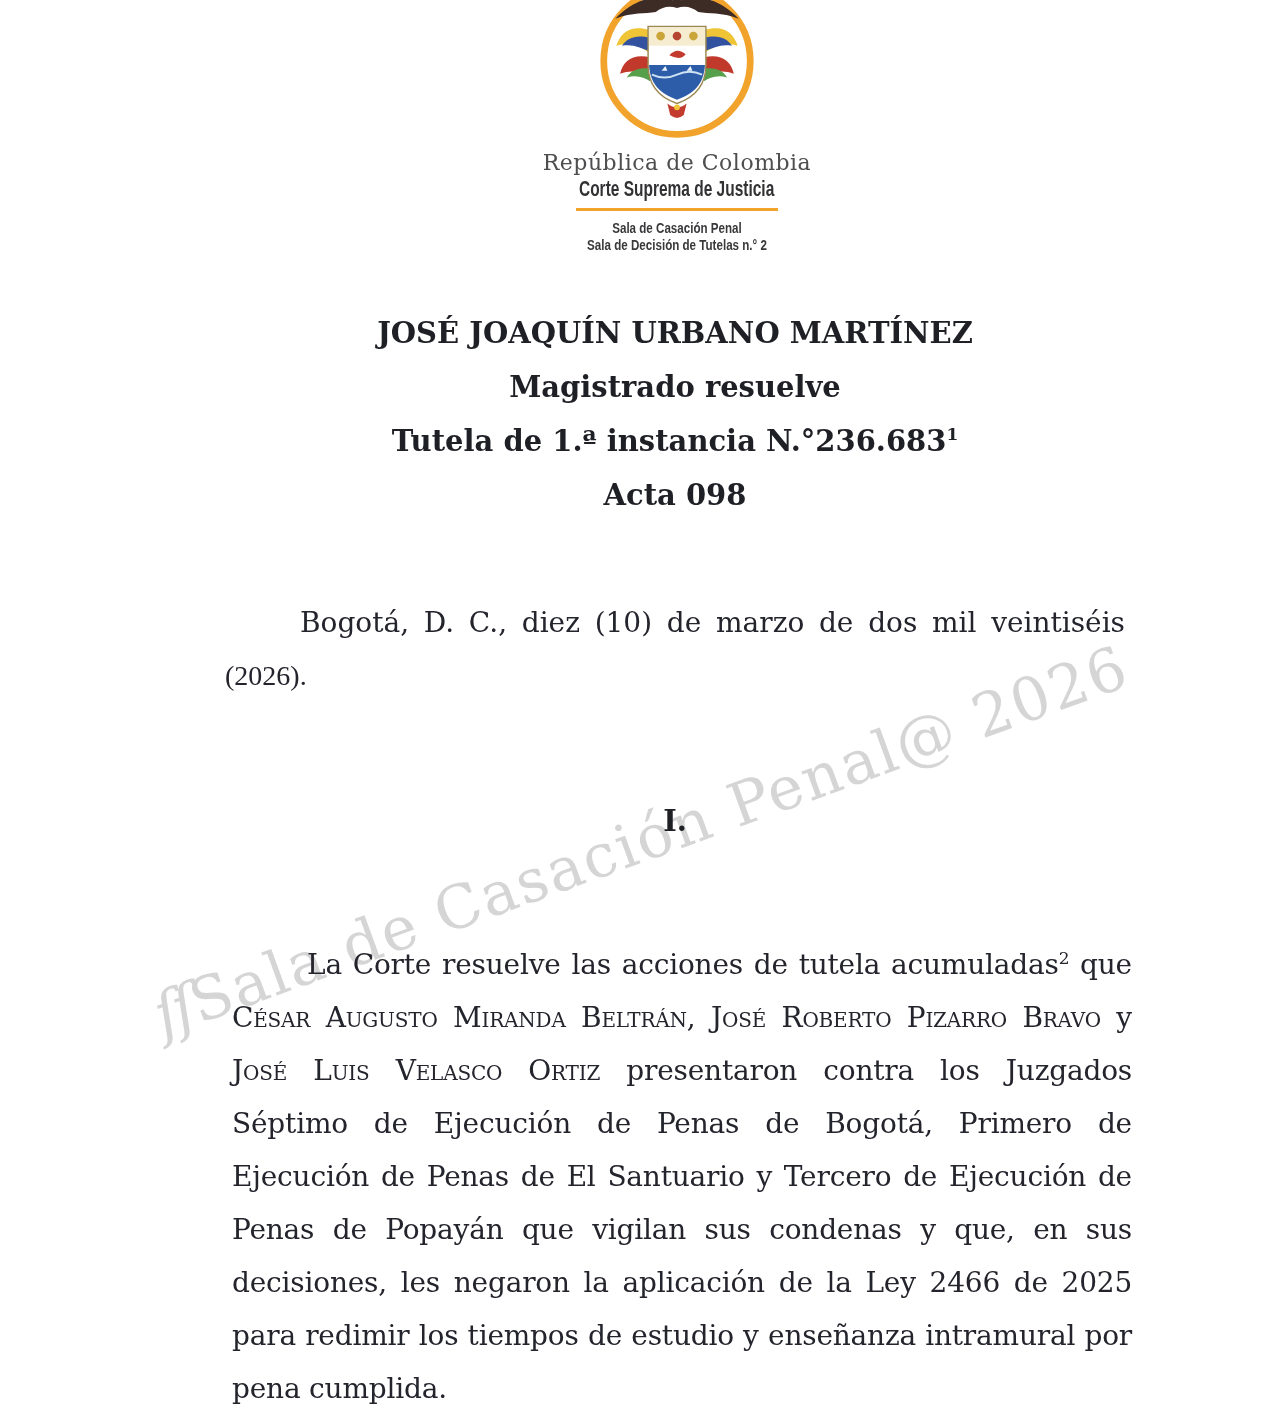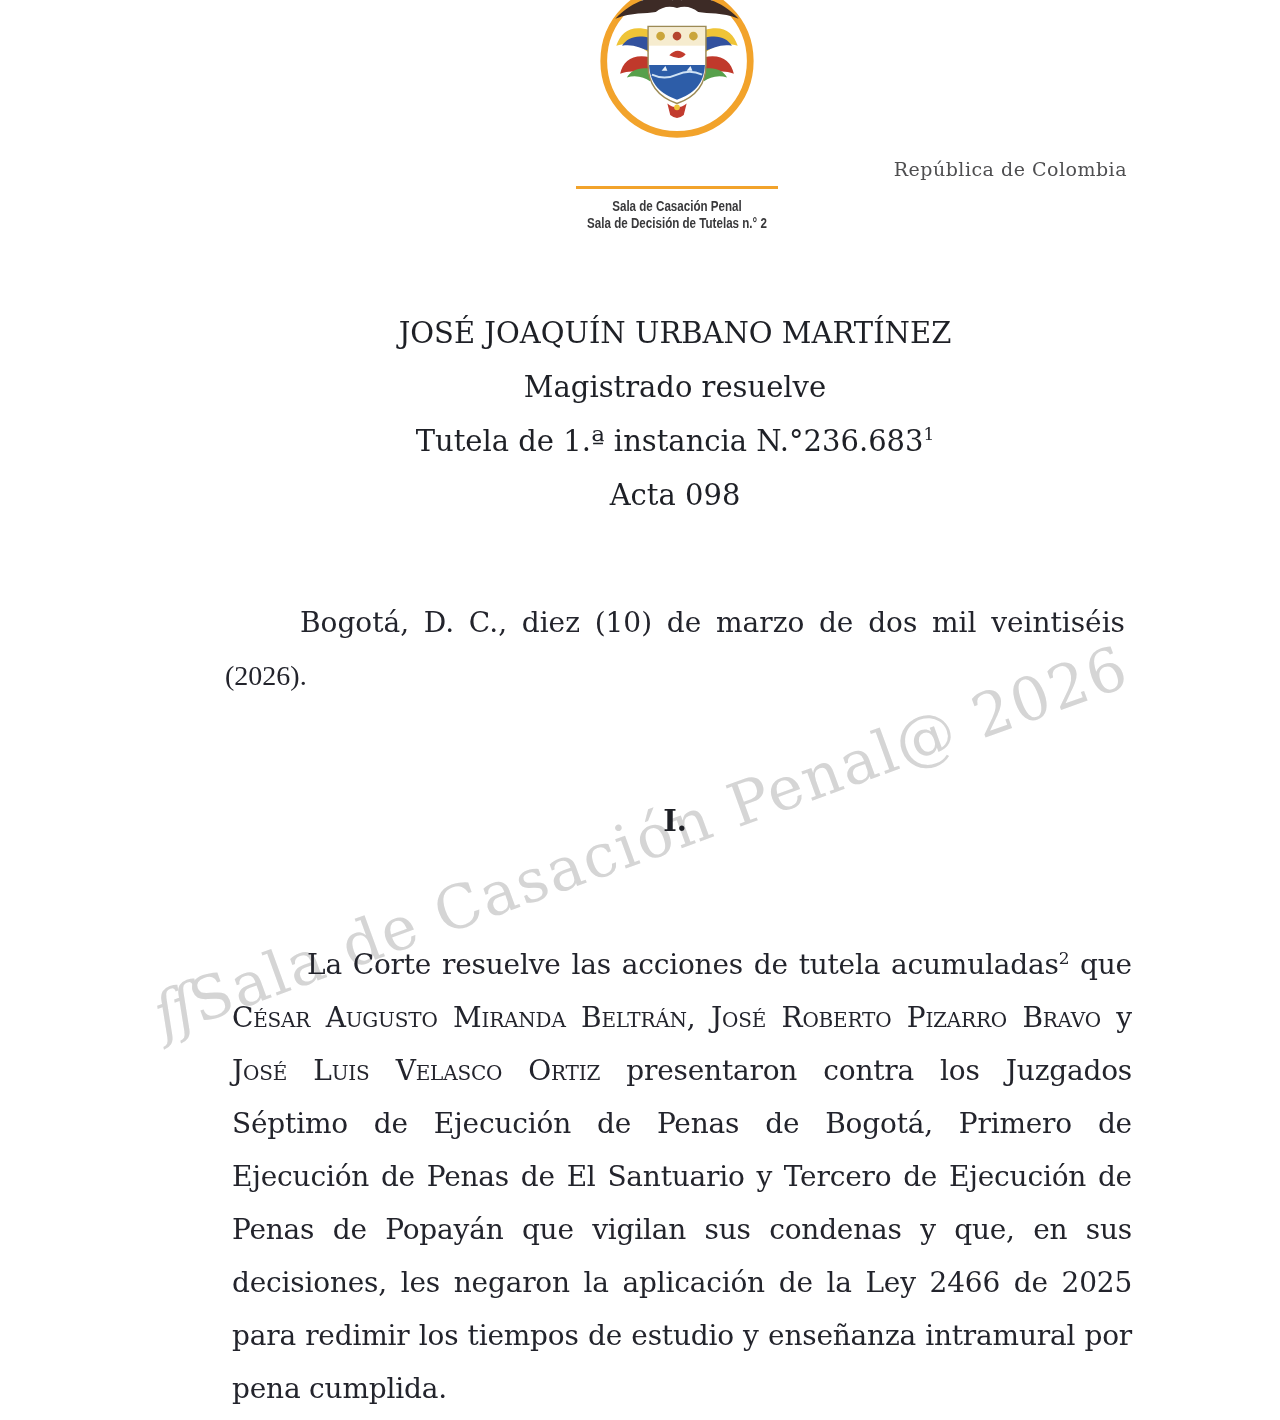--- a/index.html
+++ b/index.html
@@ -26,40 +26,40 @@
     user-select:none;
   }
   .watermark .flourish{font-style:italic;letter-spacing:-4px;margin-right:2px;}
   
   .crest{
     position:absolute;left:227px;top:0;width:900px;
     text-align:center;z-index:1;
   }
   .crest svg{display:block;margin:-16px auto 0 auto;}
   .republic{
-    font-size:19px;color:#4e4e50;margin-top:14px;letter-spacing:.5px;text-align:right;
+    font-size:22px;color:#4e4e50;margin-top:6px;letter-spacing:.5px;
   }
   .court{
     font-family:"Liberation Sans", sans-serif;
     font-weight:bold;font-size:21.5px;color:#323234;
     display:inline-block;transform:scaleX(.72);transform-origin:center;
     margin-top:2px;white-space:nowrap;
   }
   .rule{
     width:202px;height:3px;background:#F2A32B;margin:6px auto 9px auto;
   }
   .sala{
     font-family:"Liberation Sans", sans-serif;
     font-weight:bold;font-size:14.5px;color:#39393b;line-height:17px;
     display:block;transform:scaleX(.8);transform-origin:center;white-space:nowrap;
   }
   
   .title-block{
     position:absolute;left:225px;top:306px;width:900px;
-    text-align:center;font-weight:normal;font-size:29px;line-height:54px;
+    text-align:center;font-weight:bold;font-size:29px;line-height:54px;
     color:#1e2026;z-index:1;
   }
   .title-block sup{font-size:17px;vertical-align:super;line-height:0;}
   
   .date-par{
     position:absolute;left:225px;top:596px;width:900px;
     font-size:28px;line-height:53px;z-index:1;
   }
   .date-line1{text-align:justify;text-align-last:justify;text-indent:75px;}
   .date-line2{text-align:left;font-family:Liberation Serif, serif;}
@@ -114,20 +114,21 @@
       <path d="M80,74 q8,-9 17,-1 q-5,7 -17,1 Z" fill="#C23B2E"></path>
       <path d="M59,84 h58 c-1,20 -12,30 -29,36 c-17,-6 -28,-16 -29,-36 Z" fill="#2D5DA8"></path>
       <path d="M62,94 q13,6 26,0 q13,-6 26,0" fill="none" stroke="#CFE2F4" stroke-width="2"></path>
       <path d="M72,90 l4,-5 l2,5 Z" fill="#EAF2FA"></path>
       <path d="M98,90 l4,-5 l2,5 Z" fill="#EAF2FA"></path>
 
       <path d="M78,124 q10,8 20,0 l-3,12 q-7,6 -14,0 Z" fill="#C23B2E"></path>
       <circle cx="88" cy="128" r="3" fill="#EFC437"></circle>
     </svg>
     <div class="republic">República de Colombia</div>
+    <div><span class="court">Corte Suprema de Justicia</span></div>
     <div class="rule"></div>
     <span class="sala">Sala de Casación Penal</span>
     <span class="sala">Sala de Decisión de Tutelas n.° 2</span>
   </header>
 
   <section class="title-block">
     <div>JOSÉ JOAQUÍN URBANO MARTÍNEZ</div>
     <div>Magistrado resuelve</div>
     <div><span>Tutela de 1.ª instancia N.°236.683</span><sup>1</sup></div>
     <div>Acta 098</div>

